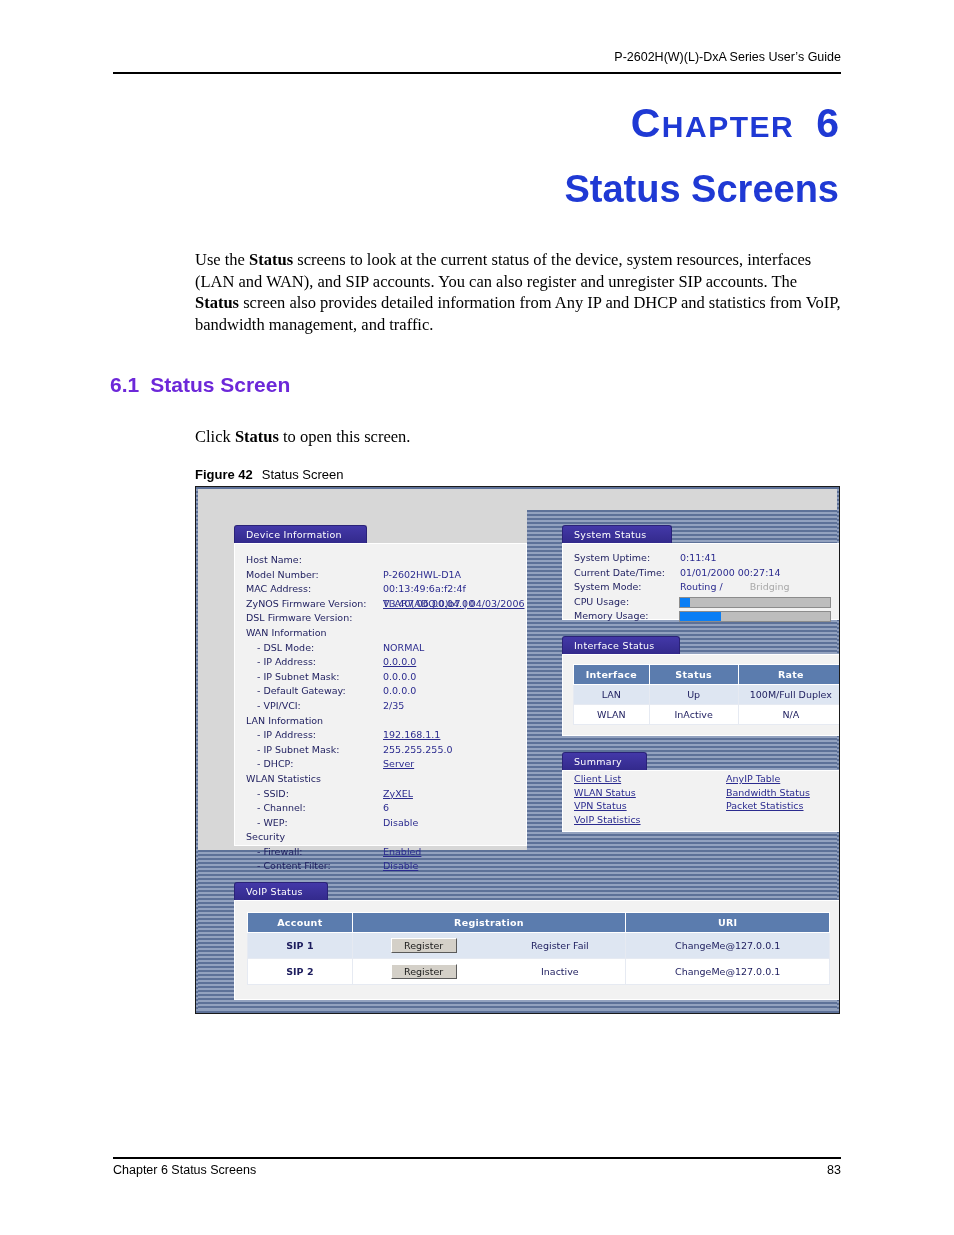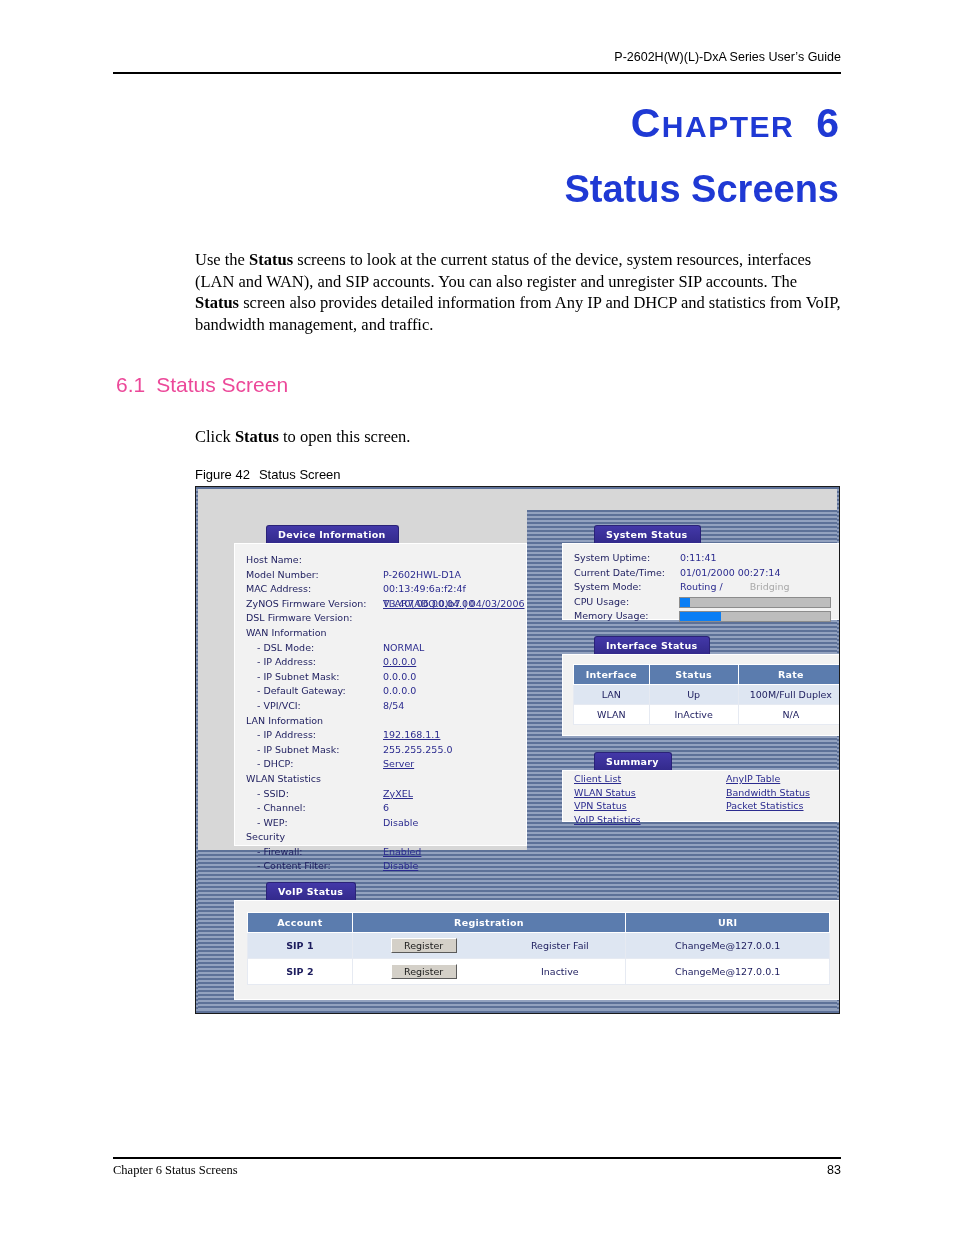--- a/index.html
+++ b/index.html
@@ -23,30 +23,30 @@
   .chapter-word .cap{font-size:41px;}
   .chapter-num{font-size:41px;margin-left:22px;}
   .chapter-title{position:absolute;left:113px;top:168px;width:726px;text-align:right;
      font-family:"Liberation Sans",sans-serif;font-weight:bold;font-size:38px;color:#1f39d4;}
 
   
   .intro{position:absolute;left:195px;top:249px;width:648px;
      font-size:16.5px;line-height:21.5px;text-align:left;}
   .intro b{font-weight:bold;}
 
-  .sec-head{position:absolute;left:116px;top:373px;
-     font-family:"Liberation Sans",sans-serif;font-weight:normal;font-size:21px;color:#ec4899;}
+  .sec-head{position:absolute;left:110px;top:373px;
+     font-family:"Liberation Sans",sans-serif;font-weight:bold;font-size:21px;color:#6d28d9;}
   .sec-head .num{margin-right:11px;}
 
   .click-line{position:absolute;left:195px;top:427px;font-size:16.5px;}
   .click-line b{font-weight:bold;}
 
   .fig-cap{position:absolute;left:195px;top:467px;
      font-family:"Liberation Sans",sans-serif;font-size:13px;}
-  .fig-cap .lbl{font-weight:normal;margin-right:9px;}
+  .fig-cap .lbl{font-weight:bold;margin-right:9px;}
 
   
   .shot{
     position:absolute;left:195px;top:486px;width:645px;height:528px;
     background:#ffffff;border:1px solid #1a1a1a;box-sizing:border-box;
     font-family:"DejaVu Sans","Liberation Sans",sans-serif;
     overflow:hidden;
   }
   
   .shot-stripes{
@@ -98,23 +98,23 @@
   }
   
   .band{
     position:absolute;left:0;right:0;
     background:repeating-linear-gradient(180deg,#5d7198 0px,#5d7198 2px,#93a2bf 2px,#93a2bf 4px);
   }
 
   
   .panel-tab{
     display:inline-block;background:linear-gradient(180deg,#4338a8 0%,#332a8c 100%);
-    color:#fff;font-size:9.5px;font-weight:bold;letter-spacing:.3px;
-    padding:3px 12px 3px 11px;border-radius:3px 3px 0 0;
-    border:1px solid #2a2278;border-bottom:none;box-sizing:border-box;margin-left:32px;
+    color:#fff;font-size:9.5px;font-weight:normal;letter-spacing:.3px;
+    padding:3px 24px 3px 11px;border-radius:3px 3px 0 0;
+    border:1px solid #2a2278;border-bottom:none;box-sizing:border-box;
   }
   .panel-box{background:#f2f2f2;border:1px solid #fff;box-sizing:border-box;}
 
   
   .col-left{position:absolute;left:36px;top:13px;width:293px;}
   .dev-box{position:relative;margin-top:0;padding:9px 0 9px 0;height:303px;}
   .kv{position:relative;font-size:9.5px;line-height:14.6px;color:#1d1d5e;white-space:nowrap;}
   .kv .k{position:absolute;left:11px;color:#1d1d5e;}
   .kv .k.ind{left:22px;}
   .kv .v{position:absolute;left:148px;color:#2b2b8f;}
@@ -140,40 +140,40 @@
     background:#5b7cae;color:#fff;font-weight:bold;letter-spacing:.3px;
     padding:4px 0;border:1px solid #fff;text-align:center;
   }
   table.dt td{
     padding:4px 0;border:1px solid #e6eaf2;text-align:center;color:#1d1d5e;
   }
   table.dt tr:nth-child(odd) td{background:#dee6f2;}
   table.dt tr:nth-child(even) td{background:#ffffff;}
 
   .if-box{position:relative;padding:9px 10px 10px 10px;}
-  .sum-box{position:relative;padding:10px 0 12px 0;height:52px;}
+  .sum-box{position:relative;padding:10px 0 12px 0;height:62px;}
   .sum-link{
     position:absolute;font-size:9.5px;color:#2b2b8f;text-decoration:underline;
     white-space:nowrap;
   }
 
   
   .voip-box{position:relative;padding:11px 12px 14px 12px;}
   .regbtn{
     display:inline-block;width:66px;height:15px;line-height:13px;
     background:#d4d0c8;border:1px solid #fff;border-right-color:#5a5a5a;
     border-bottom-color:#5a5a5a;box-sizing:border-box;
     font-size:9.5px;color:#1a1a1a;text-align:center;
   }
   td.acct{font-weight:bold;}
 
   
   .ftr-rule{position:absolute;left:113px;top:1157px;width:728px;height:2px;background:#000;}
   .ftr-l{position:absolute;left:113px;top:1163px;
-     font-family:Liberation Serif, serif;font-size:12.5px;text-align:center;}
+     font-family:Liberation Sans, sans-serif;font-size:12.5px;text-align:center;}
   .ftr-r{position:absolute;left:113px;top:1163px;width:728px;text-align:right;
      font-family:"Liberation Sans",sans-serif;font-size:12.5px;}
 </style>
 </head>
 <body>
 
 <div class="page">
 
   <div class="hdr">P-2602H(W)(L)-DxA Series User’s Guide</div>
   <div class="hdr-rule"></div>
@@ -256,21 +256,21 @@
                 <div class="kv" style="height: 14.6px;">
                   <span class="k ind">- IP Subnet Mask:</span>
                   <span class="v">0.0.0.0</span>
                 </div>
                 <div class="kv" style="height: 14.6px;">
                   <span class="k ind">- Default Gateway:</span>
                   <span class="v">0.0.0.0</span>
                 </div>
                 <div class="kv" style="height: 14.6px;">
                   <span class="k ind">- VPI/VCI:</span>
-                  <span class="v">8/54</span>
+                  <span class="v">2/35</span>
                 </div>
                 <div class="kv" style="height: 14.6px;">
                   <span class="k">LAN Information</span>
                 </div>
                 <div class="kv" style="height: 14.6px;">
                   <span class="k ind">- IP Address:</span>
                   <span class="v lnk">192.168.1.1</span>
                 </div>
                 <div class="kv" style="height: 14.6px;">
                   <span class="k ind">- IP Subnet Mask:</span>

